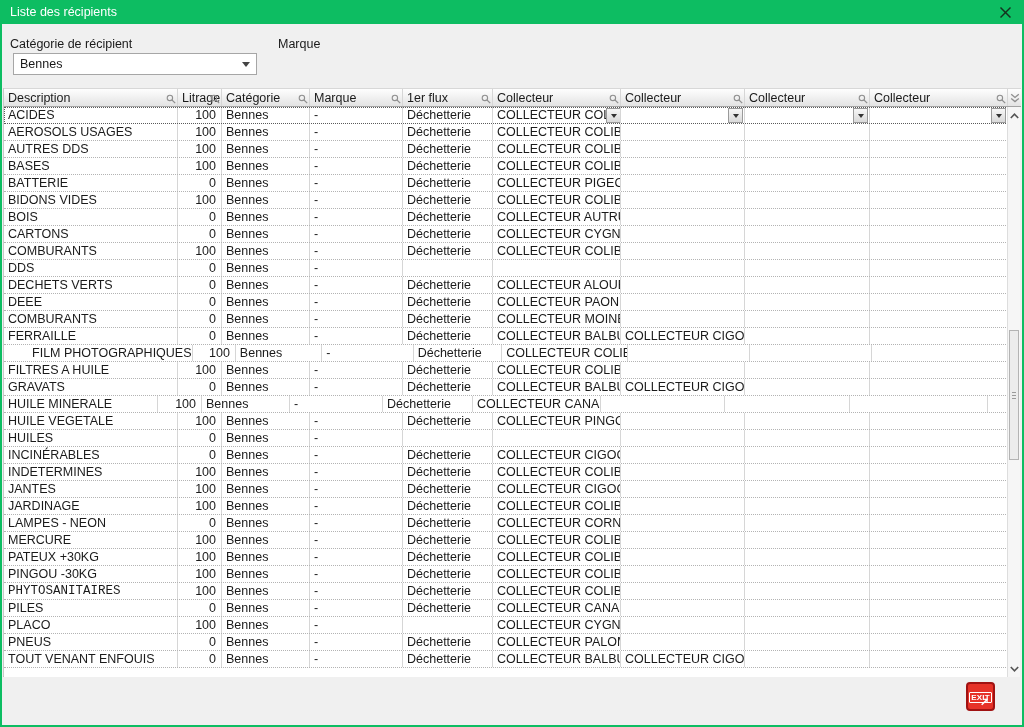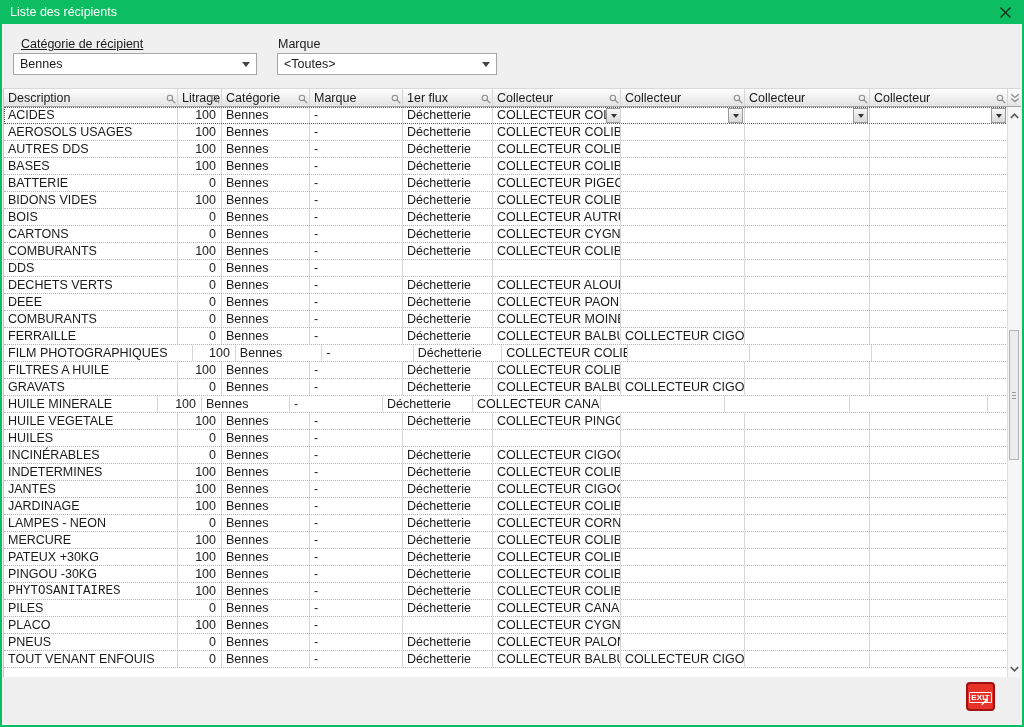--- a/index.html
+++ b/index.html
@@ -15,21 +15,21 @@
     font-family:"Liberation Sans","DejaVu Sans",sans-serif;
     color:#1a1a1a;
   }
   .frame{position:absolute;inset:0;border:2px solid var(--titlebar_green);pointer-events:none;z-index:60;}
   
   .titlebar{position:absolute;left:0;top:0;right:0;height:24px;background:var(--titlebar_green);z-index:50;display:flex;align-items:center;}
   .titlebar .title{color:#fff;font-size:12.5px;padding-left:10px;}
   .close-btn{position:absolute;right:6px;top:0;width:26px;height:24px;display:flex;align-items:center;justify-content:center;cursor:pointer;}
   
   .flabel{position:absolute;font-size:12.5px;}
-  .lbl-cat{left:21px;top:37px;text-decoration:underline;}
+  .lbl-cat{left:10px;top:37px;}
   .lbl-marque{left:278px;top:37px;}
   .combo{position:absolute;height:22px;background:#fff;border:1px solid #a6a6a6;display:flex;align-items:center;font-size:12.5px;cursor:pointer;}
   .combo-cat{left:13px;top:53px;width:244px;}
   .combo-marque{left:277px;top:53px;width:220px;}
   .combo .cval{flex:1;padding-left:6px;white-space:nowrap;overflow:hidden;}
   .combo .carr{width:20px;height:100%;display:flex;align-items:center;justify-content:center;}
   .tri-down{width:0;height:0;border:4px solid transparent;border-top:5px solid #444;margin-top:4px;}
   .heading{position:absolute;left:559px;top:48px;width:430px;text-align:center;font-size:13.5px;font-weight:bold;}
   
   .table-wrap{position:absolute;left:3px;top:88px;width:1017px;height:589px;background:#fff;border-left:1px solid #c9c9c9;border-bottom:1px solid #b5b5b5;}
@@ -86,26 +86,20 @@
   </div>
 
   <span class="flabel lbl-cat">Catégorie de récipient</span>
   <div class="combo combo-cat">
     <span class="cval">Bennes</span>
     <span class="carr">
         <span class="tri-down"></span>
       </span>
   </div>
   <span class="flabel lbl-marque">Marque</span>
-  <div class="combo combo-marque">
-    <span class="cval">&lt;Toutes&gt;</span>
-    <span class="carr">
-        <span class="tri-down"></span>
-      </span>
-  </div>
 
   <div class="table-wrap">
     <div class="thead">
         <div class="hcell" style="width: 174px;">
           <span>Description</span>
           <span class="mag"><svg width="10" height="10" viewBox="0 0 10 10">
               <circle cx="3.9" cy="3.9" r="2.7" fill="none" stroke="#8f8f8f" stroke-width="1.1"></circle>
               <line x1="6" y1="6" x2="9.2" y2="9.2" stroke="#8f8f8f" stroke-width="1.2"></line>
             </svg></span>
         </div>
@@ -349,21 +343,21 @@
           <div class="tcell num" style="width: 44px;">0</div>
           <div class="tcell" style="width: 88px;">Bennes</div>
           <div class="tcell" style="width: 93px;">-</div>
           <div class="tcell" style="width: 90px;">Déchetterie</div>
           <div class="tcell" style="width: 128px;">COLLECTEUR BALBUZ</div>
           <div class="tcell" style="width: 124px;">COLLECTEUR CIGOGN</div>
           <div class="tcell" style="width: 125px;"></div>
           <div class="tcell" style="width: 138px;"></div>
         </div>
         <div class="trow">
-          <div class="tcell" style="width: 192px;">FILM PHOTOGRAPHIQUES</div>
+          <div class="tcell" style="width: 192px; text-align: right;">FILM PHOTOGRAPHIQUES</div>
           <div class="tcell num" style="width: 44px;">100</div>
           <div class="tcell" style="width: 88px;">Bennes</div>
           <div class="tcell" style="width: 93px;">-</div>
           <div class="tcell" style="width: 90px;">Déchetterie</div>
           <div class="tcell" style="width: 128px;">COLLECTEUR COLIBRI</div>
           <div class="tcell" style="width: 124px;"></div>
           <div class="tcell" style="width: 125px;"></div>
           <div class="tcell" style="width: 138px;"></div>
         </div>
         <div class="trow">

